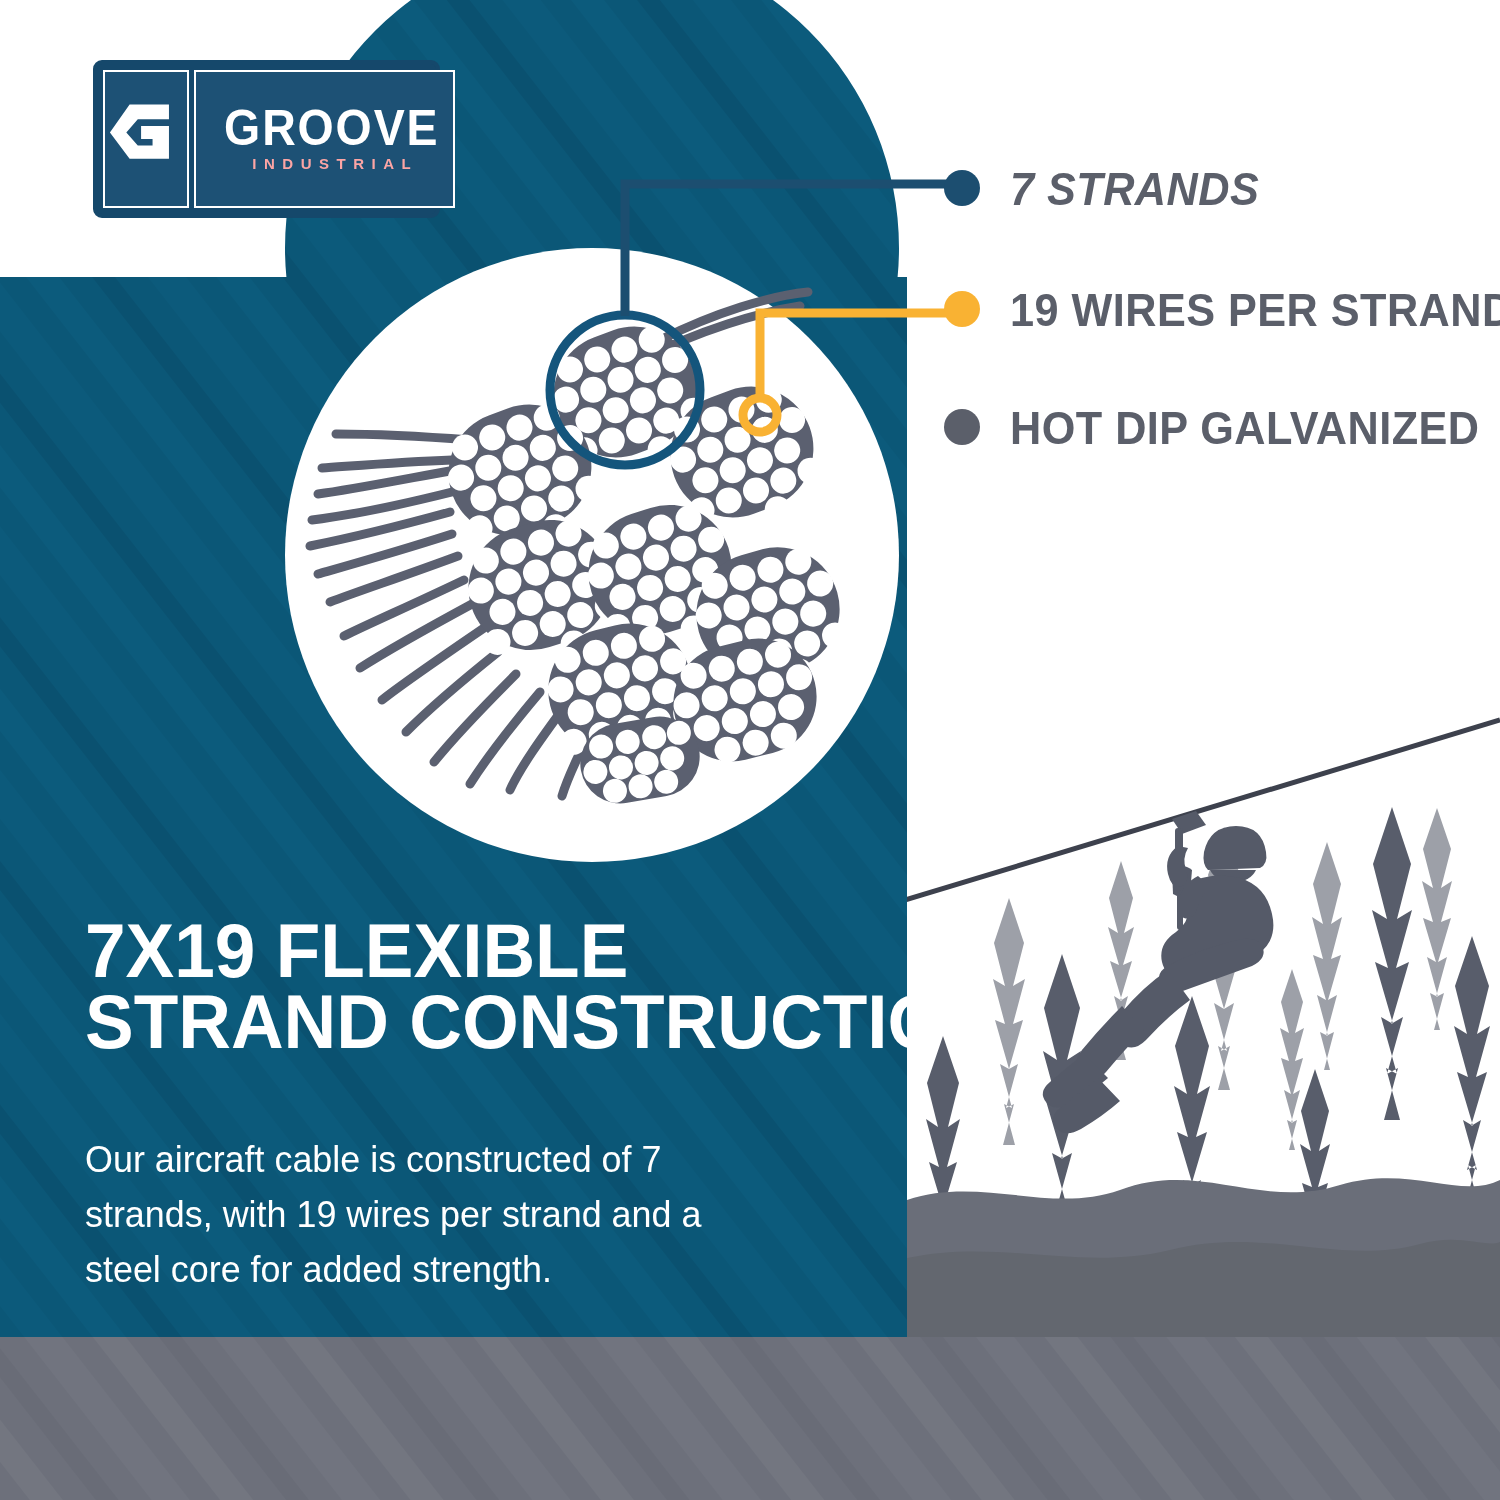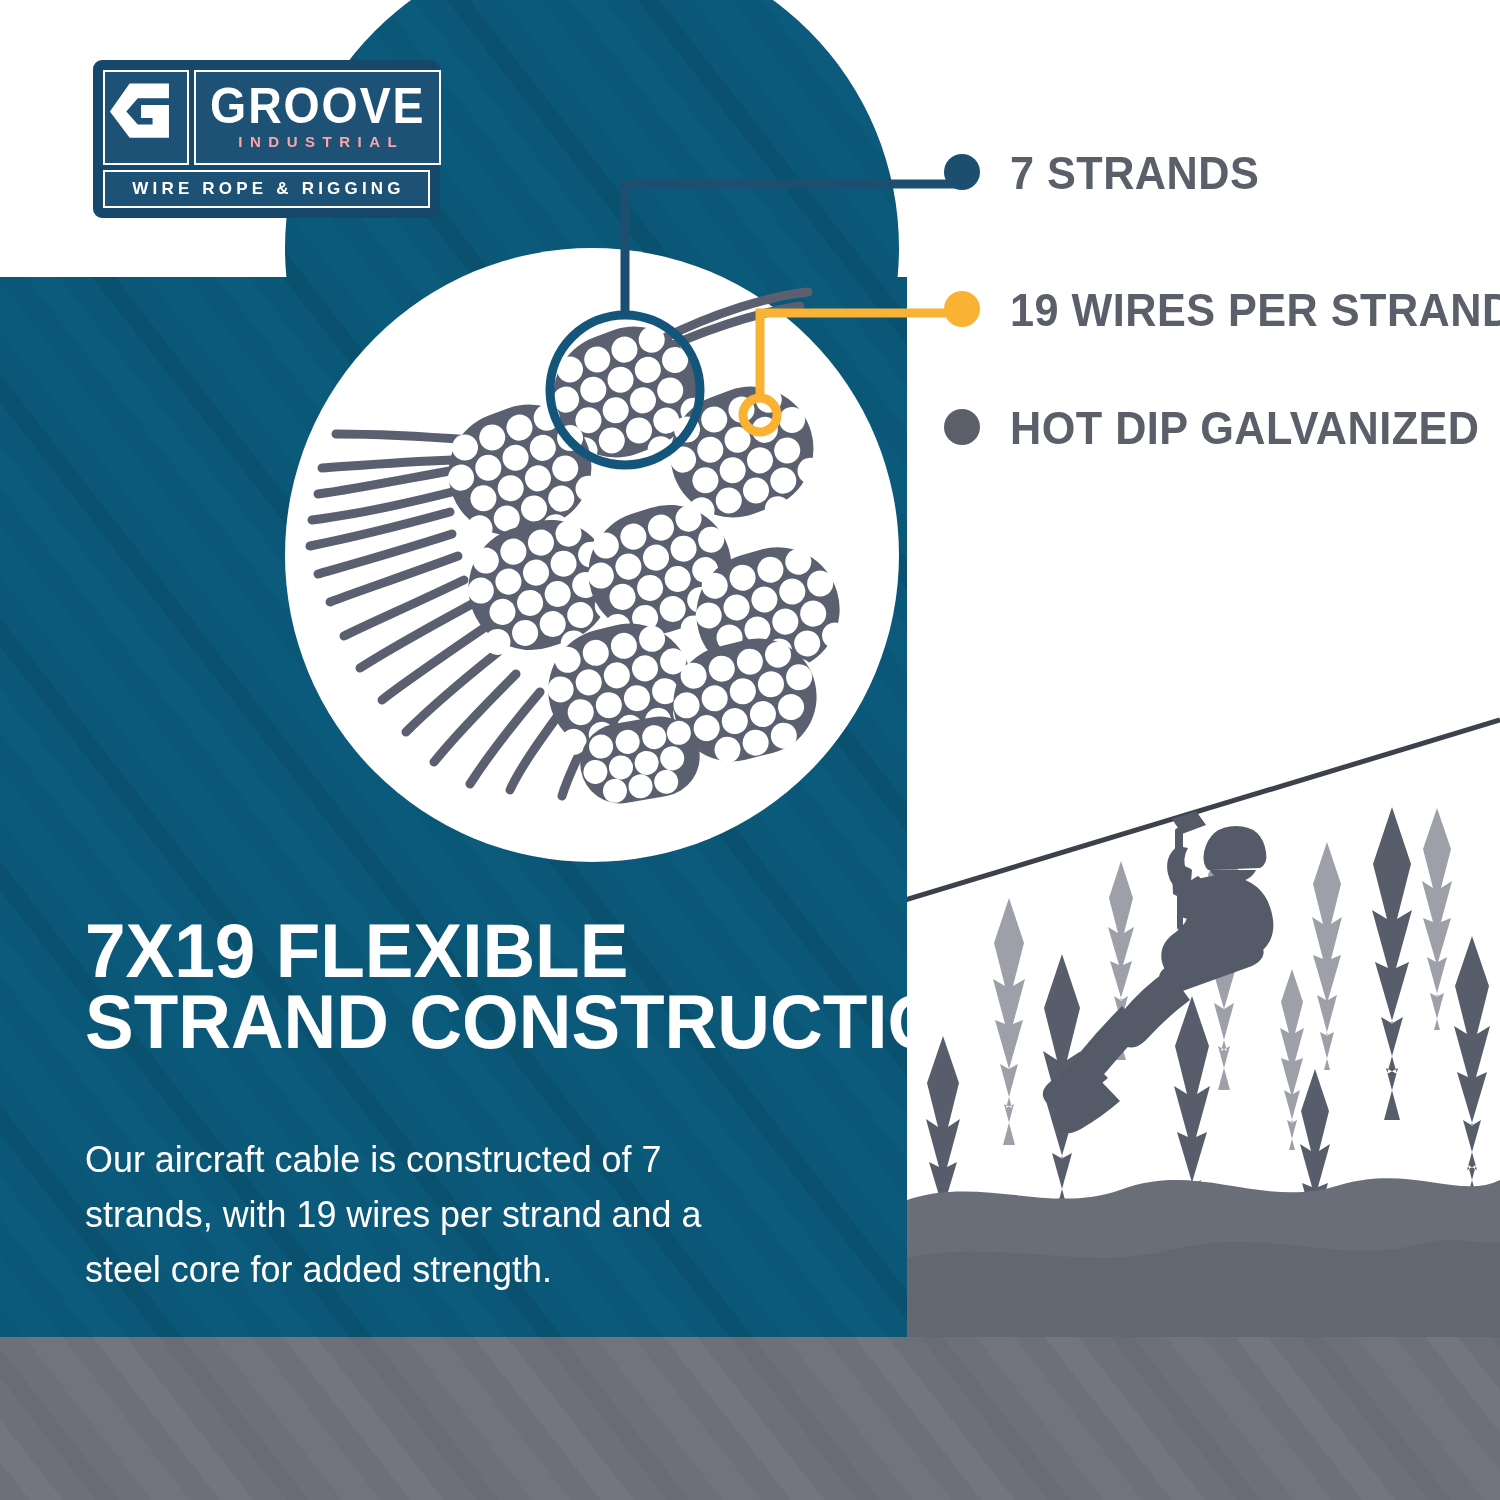--- a/index.html
+++ b/index.html
@@ -46,21 +46,21 @@
     box-sizing: border-box;
     display: flex; align-items: center; justify-content: center;
   }
   .logo-word {
     flex: 1 1 auto;
     background: #1d5175;
     border: 2px solid #ffffff;
     box-sizing: border-box;
     display: flex; flex-direction: column;
     align-items: center; justify-content: center;
-    padding: 3px 6px 4px 6px;
+    padding: 3px 6px 4px 20px;
   }
   .logo-name {
     color: #ffffff;
     font-family: "Liberation Sans Narrow", "Liberation Sans", sans-serif;
     font-weight: bold;
     font-size: 50px;
     line-height: 0.9;
     letter-spacing: 2px;
     transform: scaleX(0.93);
   }
@@ -104,21 +104,21 @@
   .callout-label {
     font-family: "Liberation Sans Narrow", "Liberation Sans", sans-serif;
     font-weight: bold;
     color: #5b5f6a;
     font-size: 47px;
     letter-spacing: 0.5px;
     white-space: nowrap;
     transform: scaleX(0.92);
     transform-origin: left center;
   }
-  #callout-0 { left: 944px; top: 144px; }
+  #callout-0 { left: 944px; top: 160px; font-style: italic; }
   #callout-1 { left: 944px; top: 281px; }
   #callout-2 { left: 944px; top: 399px; }
 
   
   .headline {
     position: absolute;
     left: 85px; top: 916px;
     width: 790px;
     color: #ffffff;
     font-family: "Liberation Sans Narrow", "Liberation Sans", sans-serif;
@@ -540,23 +540,20 @@
           <svg width="82" height="82" viewBox="0 0 100 100">
             <path d="M30,8 L78,8 L78,26 L40,26 L26,42 L40,58 L58,58 L58,50 L44,50
                      L44,34 L78,34 L78,74 L30,74 L6,42 Z" fill="#ffffff"></path>
           </svg>
         </div>
         <div class="logo-word">
           <div class="logo-name">GROOVE</div>
           <div class="logo-sub">INDUSTRIAL</div>
         </div>
       </div>
-      <div class="logo-bottom">
-        <span class="logo-tagline">WIRE ROPE &amp; RIGGING</span>
-      </div>
     </div>
   </div>
 
   <div class="callout" id="callout-0">
     <span class="callout-dot" style="background:#1c4e70"></span>
     <span class="callout-label">7 STRANDS</span>
   </div>
   <div class="callout" id="callout-1">
     <span class="callout-dot" style="background:#f9b233"></span>
     <span class="callout-label">19 WIRES PER STRAND</span>

